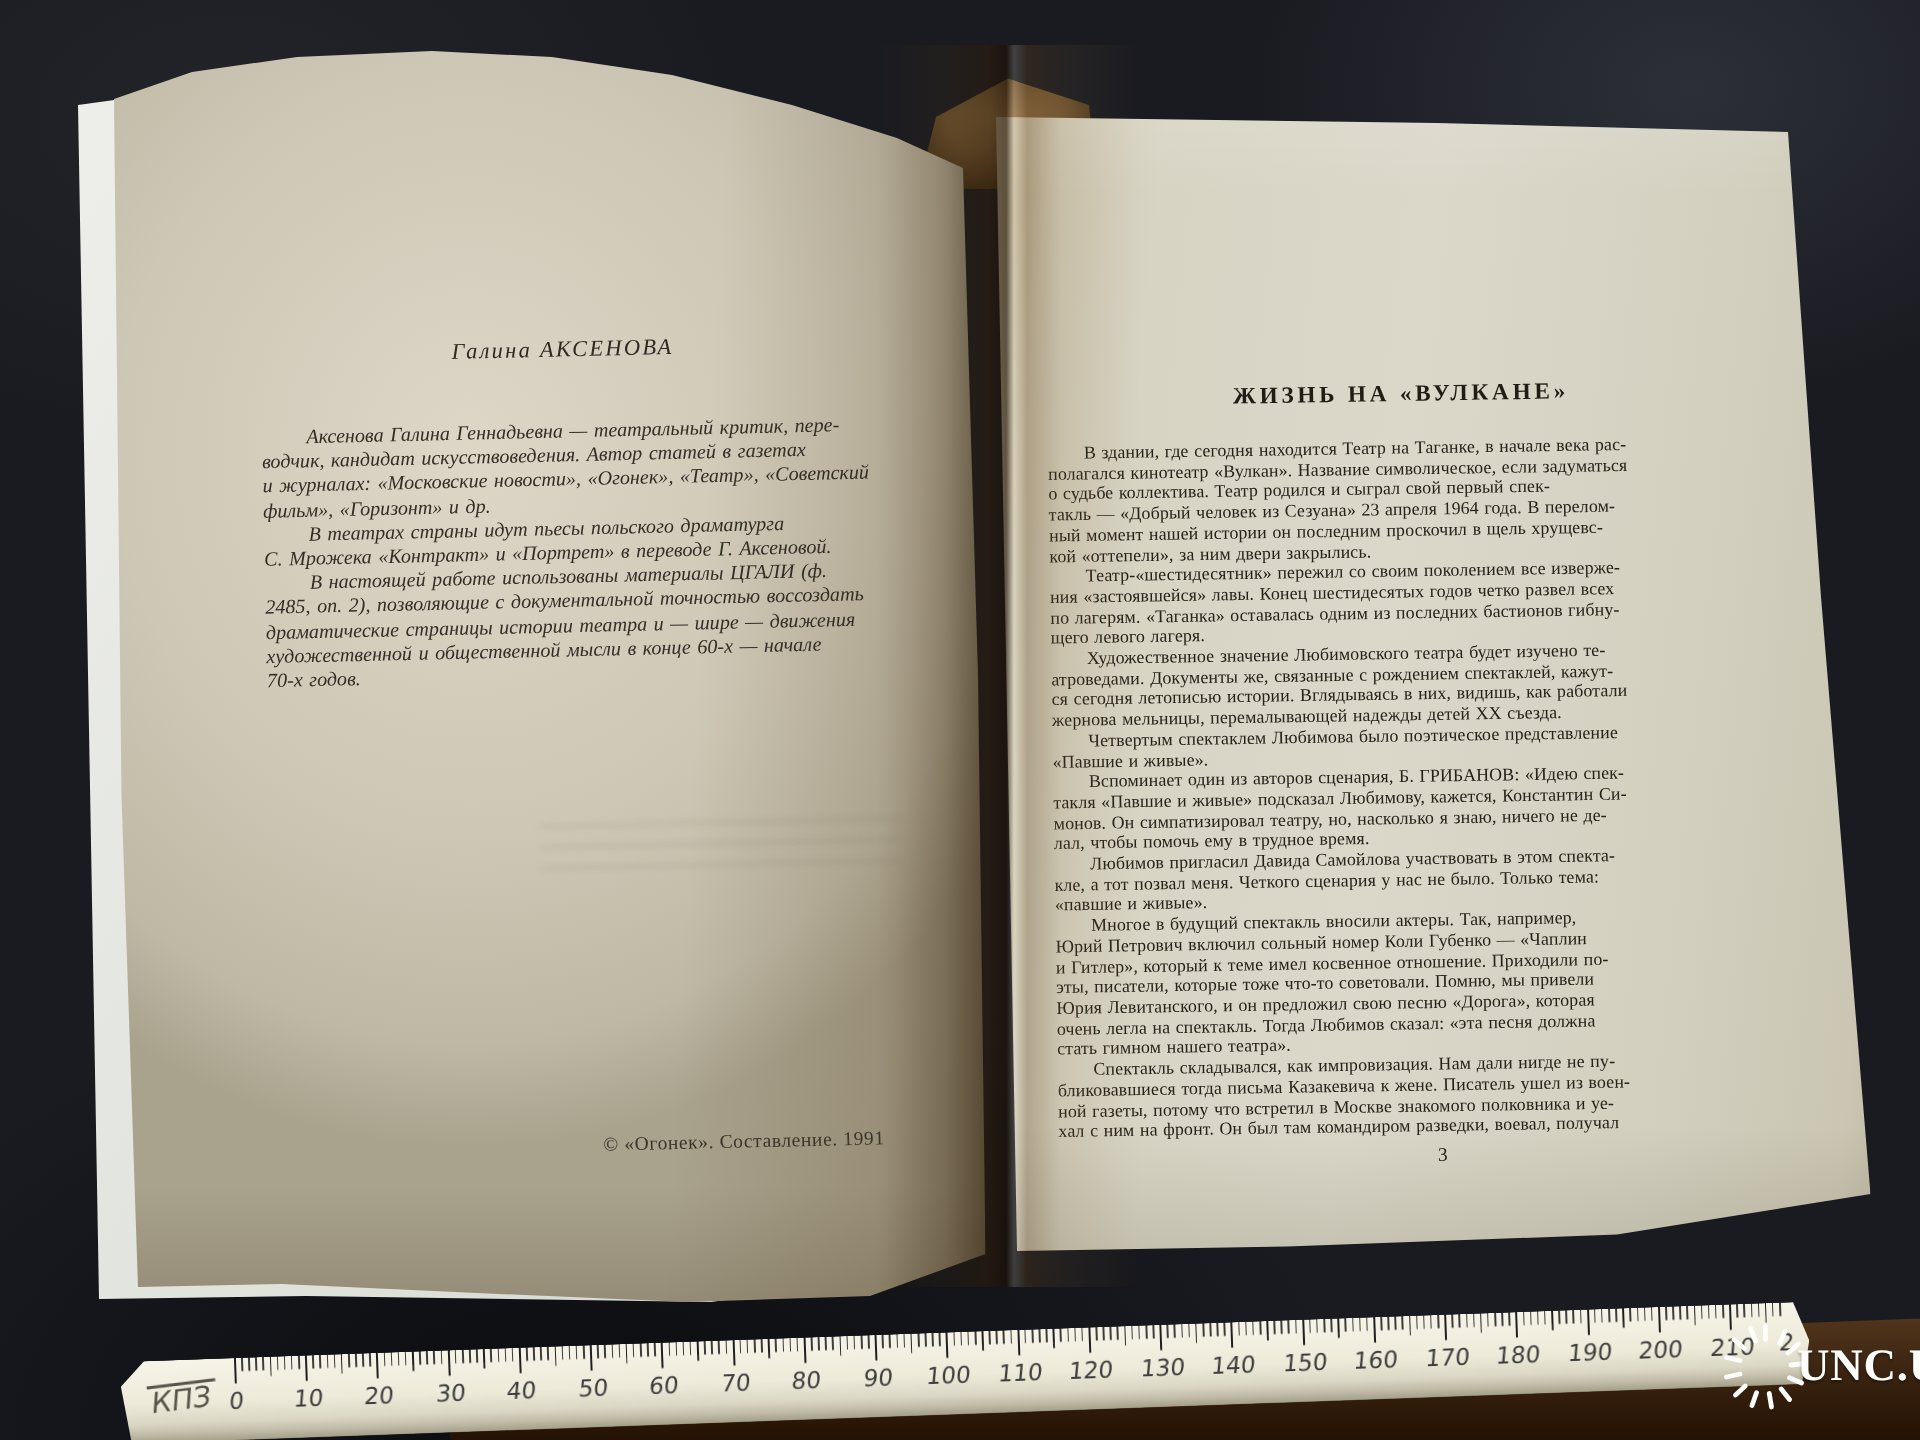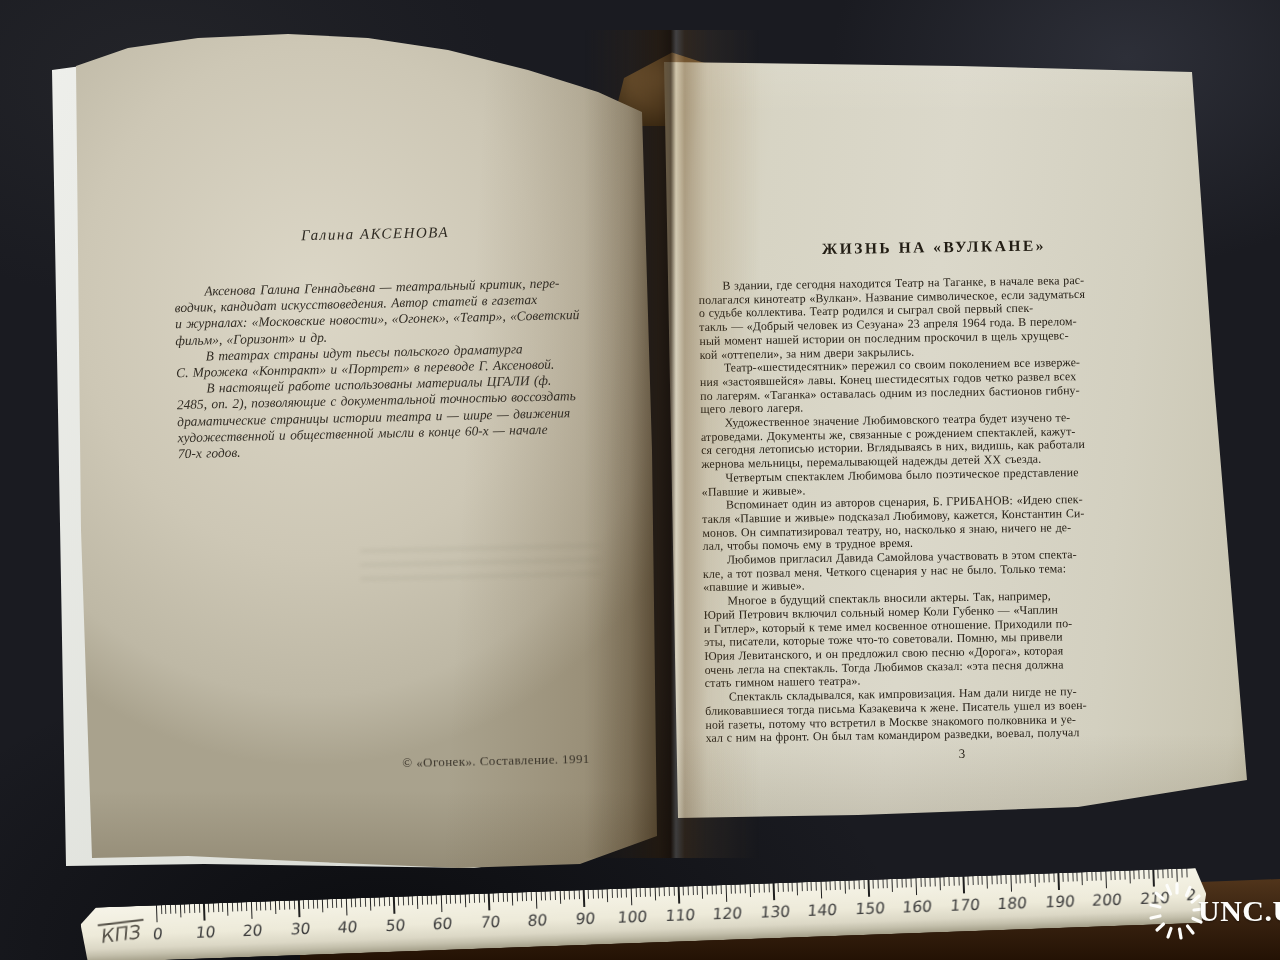--- a/index.html
+++ b/index.html
@@ -30,21 +30,21 @@
   .page-left{
     left:58px;top:30px;width:605px;height:845px;
     background:
       linear-gradient(93deg, rgba(0,0,0,0) 66%, rgba(96,74,42,.22) 88%, rgba(66,48,22,.45) 100%),
       linear-gradient(180deg, rgba(0,0,0,0) 90%, rgba(80,68,45,.25) 100%),
       radial-gradient(70% 55% at 42% 32%, #dcd7c7 0%, #cdc7b5 55%, #beb8a5 85%, #a9a28d 100%);
     clip-path:polygon(18px 36px,70px 18px,140px 8px,230px 4px,310px 8px,390px 20px,470px 40px,540px 62px,584px 82px,594px 420px,599px 806px,522px 834px,400px 838px,260px 832px,130px 826px,34px 828px,23px 500px);
     filter:drop-shadow(0 8px 12px rgba(0,0,0,.45));
   }
   .page-right{
-    left:658px;top:52px;width:596px;height:775px;
+    left:658px;top:68px;width:596px;height:775px;
     background:
       linear-gradient(180deg, rgba(255,255,250,.12) 0%, rgba(0,0,0,0) 8%, rgba(0,0,0,0) 88%, rgba(90,80,55,.18) 100%),
       linear-gradient(96deg,#a98f63 0%,#c2b596 2.5%,#d0c9b4 7%,#d7d4c4 18%,#dbd8ca 45%,#d3d0c0 75%,#cac6b3 95%,#beb9a3 100%);
     clip-path:polygon(6px 10px,300px 14px,534px 20px,556px 330px,589px 728px,420px 755px,200px 763px,20px 766px);
     filter:drop-shadow(0 8px 12px rgba(0,0,0,.5));
   }
   .spine-top{
     position:absolute;left:612px;top:46px;width:120px;height:80px;z-index:-1;
     background:radial-gradient(60% 70% at 50% 40%, #96744a 0%, #6d5230 55%, #3a2a14 100%);
     clip-path:polygon(10% 40%,50% 8%,95% 30%,100% 100%,0 100%);

